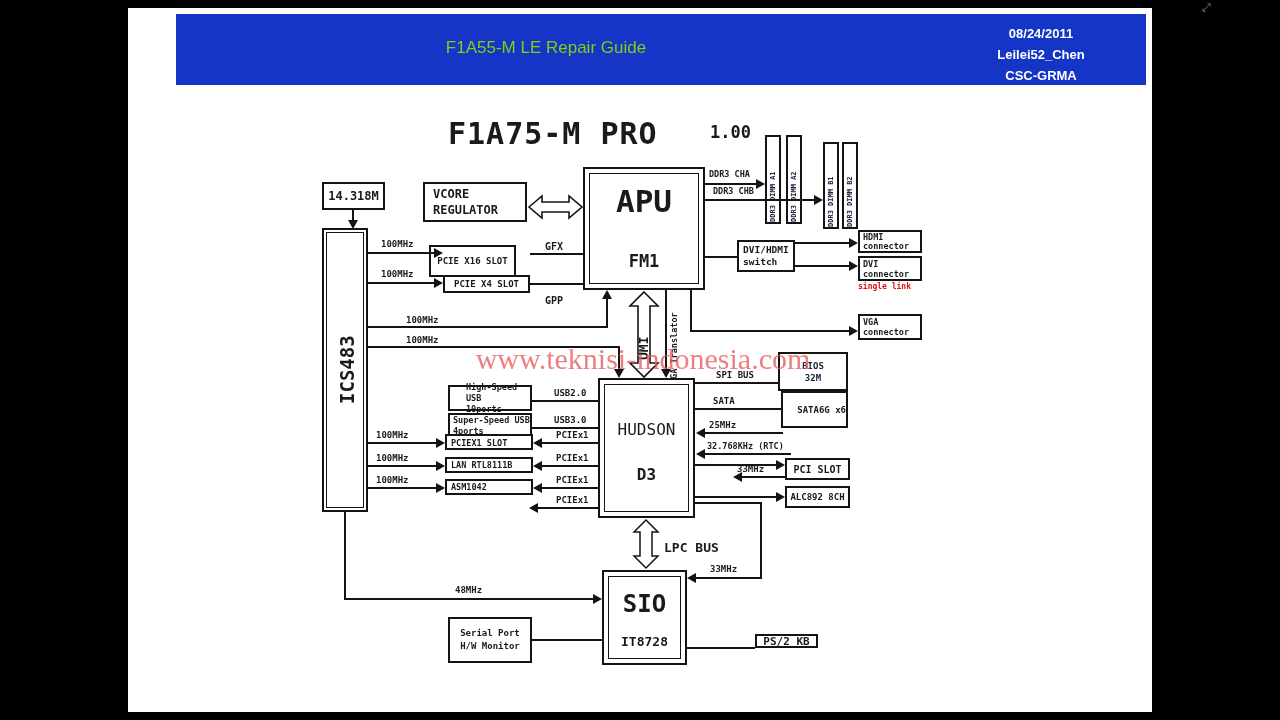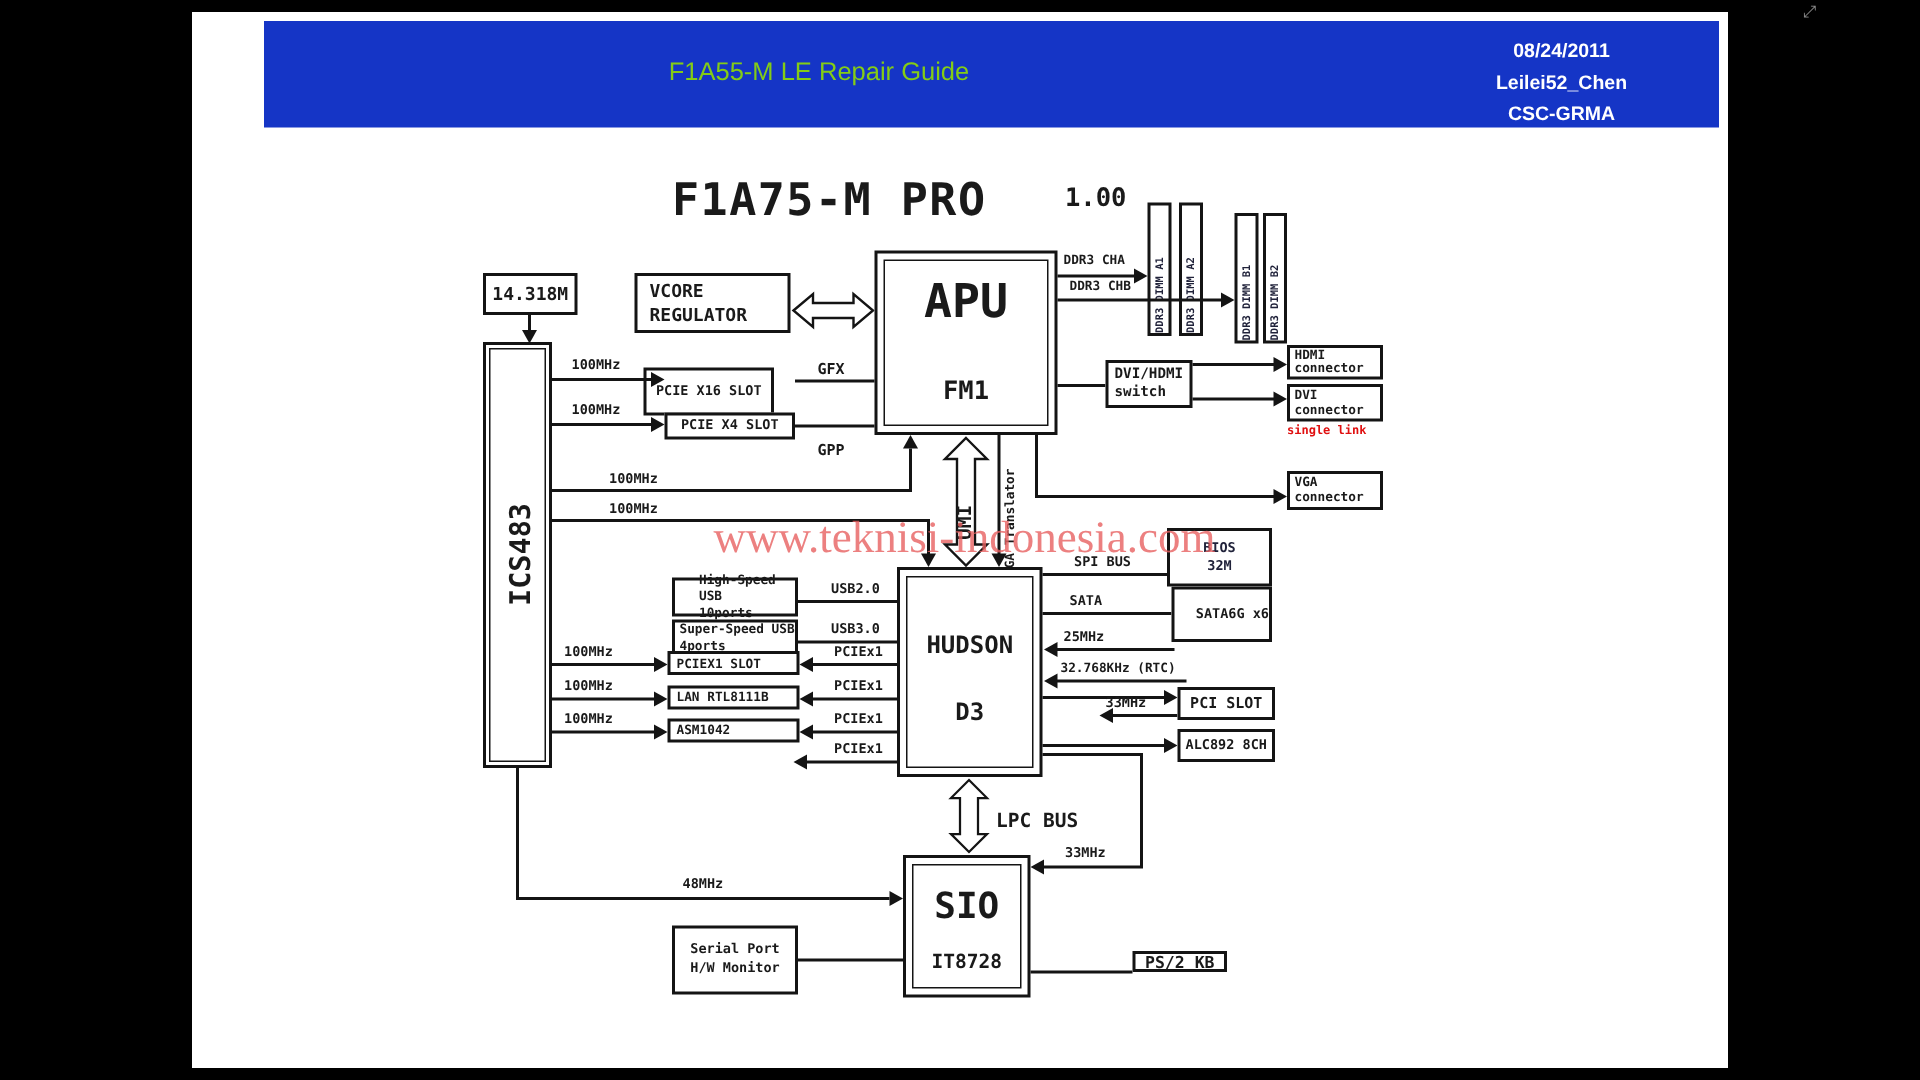--- a/index.html
+++ b/index.html
@@ -159,21 +159,21 @@
     <div class="vtext dimm-t" style="position:absolute;left:2px;top:2px;height:81px;">DDR3 DIMM B2</div>
     </div>
 
   <div class="wire h" style="left:577px;top:175px;width:51px;z-index:5;"></div>
   <div class="ar" style="left:628px;top:171px;z-index:5;"></div>
   <div class="wire h" style="left:577px;top:191px;width:109px;z-index:5;"></div>
   <div class="ar" style="left:686px;top:187px;z-index:5;"></div>
 
   <div class="box" style="left:470px;top:370px;width:97px;height:140px;">
     <div class="in" style="inset:4px;"></div>
-    <div style="position:absolute;left:0;top:40px;width:100%;text-align:center;font-size:16px;font-weight:bold;">HUDSON</div>
+    <div style="position:absolute;left:0;top:40px;width:100%;text-align:center;font-size:16px;font-weight:normal;">HUDSON</div>
     <div style="position:absolute;left:0;top:85px;width:100%;text-align:center;font-size:16px;font-weight:bold;">D3</div>
   </div>
 
   <div class="box col" style="left:320px;top:377px;width:84px;height:26px;font-size:8.5px;line-height:11px;padding-left:16px;">
     <div>High-Speed USB</div>
     <div>10ports</div>
   </div>
   <div class="wire h" style="left:404px;top:392px;width:66px;"></div>
   <div class="lbl" style="left:426px;top:380px;">USB2.0</div>
 

